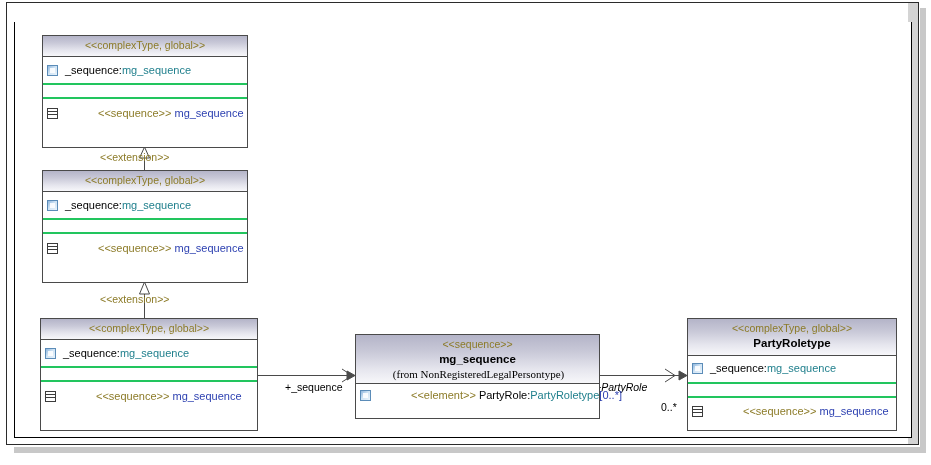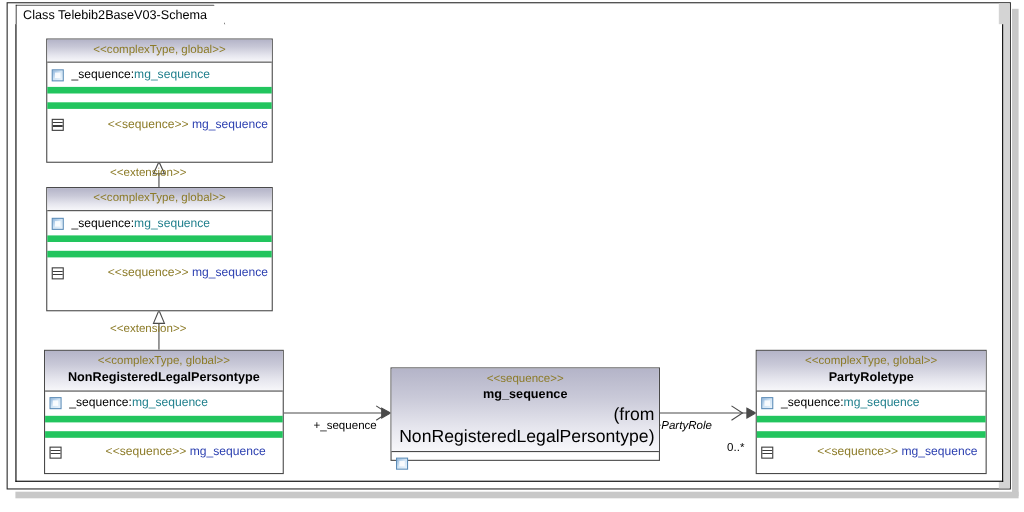--- a/index.html
+++ b/index.html
@@ -106,27 +106,28 @@
     letter-spacing: 0px;
   }
   .classname {
     color: #000000;
     font-weight: bold;
     font-size: 11.5px;
     margin-top: 1px;
   }
   .fromline {
     color: #000000;
-    font-size: 16px;
-    text-align: right;
+    font-size: 11px;
+    text-align: center;
     padding-left: 2px;
     margin-top: 1px;
+    font-family: Liberation Serif, serif;
   }
   .compartment {
-    border-bottom: 6px solid #22c55e;
+    border-bottom: 2px solid #22c55e;
     padding: 3px 4px;
     display: flex;
     align-items: center;
     gap: 7px;
     min-height: 14px;
     box-sizing: border-box;
   }
   .compartment:last-child {
     border-bottom: none;
     gap: 40px;
@@ -205,23 +206,20 @@
 
 <div id="app">
 
   <div class="window-shadow-r"></div>
   <div class="window-shadow-b"></div>
 
   <div class="window-frame">
     <div class="scroll-track-v"></div>
   </div>
 
-  <div class="frame-tab">
-    <span>Class Telebib2BaseV03-Schema</span>
-  </div>
   <div class="frame-body"></div>
 
   <svg class="overlay">
 
     <line x1="144.5" y1="170" x2="144.5" y2="148" stroke="#4a4a4a" stroke-width="1"></line>
     <polygon points="144.5,147 139.5,158 149.5,158" fill="#ffffff" stroke="#4a4a4a" stroke-width="1"></polygon>
 
     <line x1="144.5" y1="318" x2="144.5" y2="283" stroke="#4a4a4a" stroke-width="1"></line>
     <polygon points="144.5,282 139.5,294 149.5,294" fill="#ffffff" stroke="#4a4a4a" stroke-width="1"></polygon>
 
@@ -266,41 +264,41 @@
     <div class="compartment empty"></div>
     <div class="compartment" style="height:28px;">
       <span class="icon-seq"></span>
       <span class="member-text"><span class="t-olive">&lt;&lt;sequence&gt;&gt; </span><span class="t-blue">mg_sequence</span></span>
     </div>
   </div>
 
   <div class="uml-box" style="left:40px; top:318px; width:218px; height:113px;">
     <div class="uml-header">
       <div class="stereotype">&lt;&lt;complexType, global&gt;&gt;</div>
-      <div class="classname">NonRegisteredLegalPersontype</div>
     </div>
     <div class="compartment" style="height:28px;">
       <span class="icon-attr"></span>
       <span class="member-text"><span class="t-black">_sequence:</span><span class="t-teal">mg_sequence</span></span>
     </div>
     <div class="compartment empty"></div>
     <div class="compartment" style="height:28px;">
       <span class="icon-seq"></span>
       <span class="member-text"><span class="t-olive">&lt;&lt;sequence&gt;&gt; </span><span class="t-blue">mg_sequence</span></span>
     </div>
   </div>
 
   <div class="uml-box" style="left:355px; top:334px; width:245px; height:85px;">
     <div class="uml-header" style="padding-bottom:2px;">
       <div class="stereotype">&lt;&lt;sequence&gt;&gt;</div>
       <div class="classname">mg_sequence</div>
       <div class="fromline">(from NonRegisteredLegalPersontype)</div>
     </div>
     <div class="compartment" style="height:22px;">
       <span class="icon-attr"></span>
+      <span class="member-text"><span class="t-olive">&lt;&lt;element&gt;&gt; </span><span class="t-black">PartyRole:</span><span class="t-teal">PartyRoletype</span><span class="t-blue">[0..*]</span></span>
     </div>
   </div>
 
   <div class="uml-box" style="left:687px; top:318px; width:210px; height:113px;">
     <div class="uml-header">
       <div class="stereotype">&lt;&lt;complexType, global&gt;&gt;</div>
       <div class="classname">PartyRoletype</div>
     </div>
     <div class="compartment" style="height:28px;">
       <span class="icon-attr"></span>

